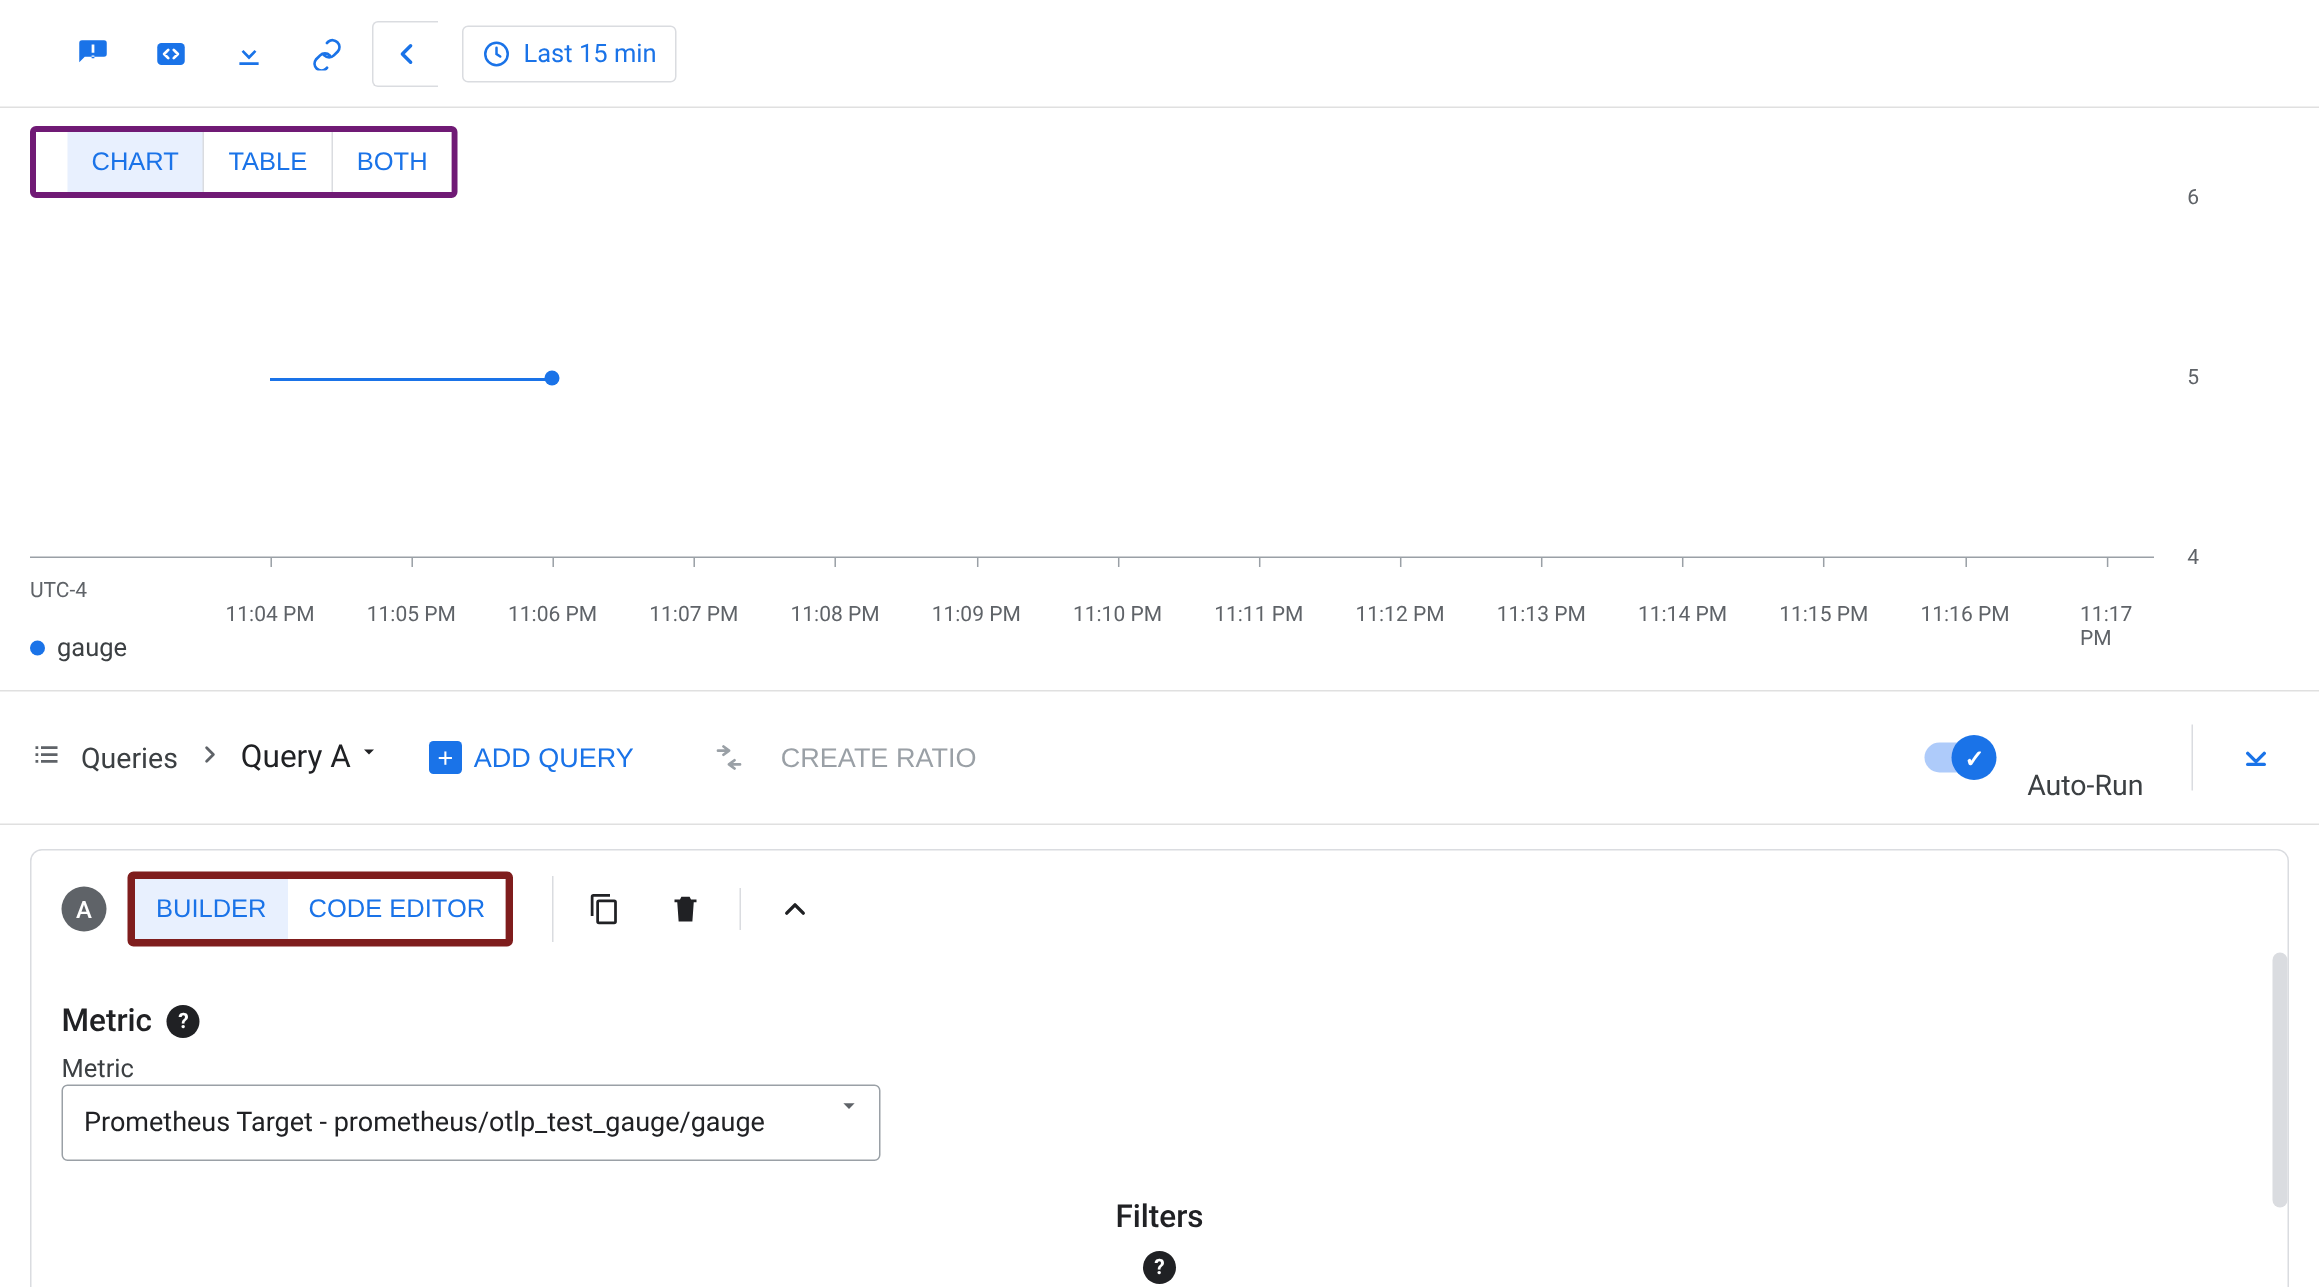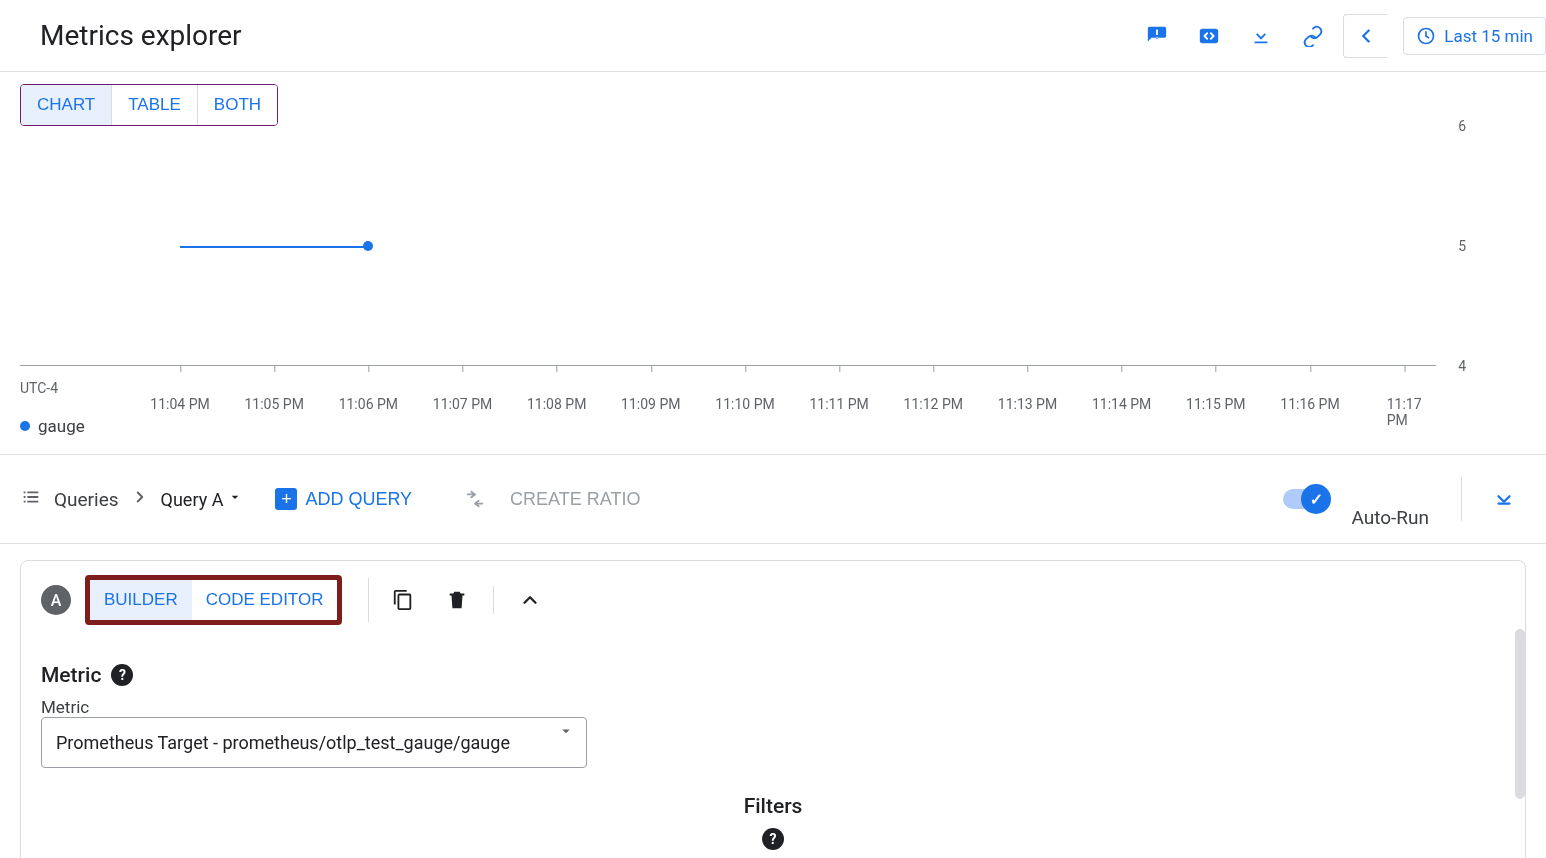--- a/index.html
+++ b/index.html
@@ -9,21 +9,21 @@
 .header { display: flex; align-items: center; justify-content: space-between; height: 72px; padding: 0 0 0 40px; border-bottom: 1px solid #e0e0e0; }
 .page-title { font-size: 28px; font-weight: 400; color: #202124; }
 .header-actions { display: flex; align-items: center; gap: 8px; padding-right: 0; }
 .icon-btn { display: inline-flex; align-items: center; justify-content: center; width: 44px; height: 44px; border: none; background: transparent; cursor: pointer; color: #1a73e8; border-radius: 4px; }
 .icon-btn svg { width: 22px; height: 22px; fill: #1a73e8; }
 .time-range { display: flex; align-items: flex-start; gap: 8px; padding: 8px 12px; border: 1px solid #dadce0; border-radius: 4px; color: #1a73e8; font-size: 17px; cursor: pointer; margin-left: 8px; }
 .time-range svg { width: 20px; height: 20px; fill: #1a73e8; }
 .chev-btn { border: 1px solid #dadce0; border-radius: 4px 0 0 4px; border-right: none; }
 
 
-.view-tabs { display: inline-flex; border: 1px solid #701a75; border-radius: 4px; margin: 12px 0 0 20px; overflow: hidden; }
+.view-tabs { display: inline-flex; border: 4px solid #701a75; border-radius: 4px; margin: 12px 0 0 20px; overflow: hidden; padding-left: 21px; }
 .view-tab { padding: 10px 16px; font-size: 17px; font-weight: 500; color: #1a73e8; background: #fff; border: none; cursor: pointer; border-right: 1px solid #dadce0; }
 .view-tab:last-child { border-right: none; }
 .view-tab.active { background: #e8f0fe; }
 
 
 .chart-zone { position: relative; height: 290px; margin: 0 20px; }
 .chart-inner { position: absolute; left: 0; right: 90px; top: 0; bottom: 50px; border-bottom: 1px solid #9aa0a6; }
 .chart-line { position: absolute; height: 2px; background: #1a73e8; }
 .chart-dot { position: absolute; width: 10px; height: 10px; background: #1a73e8; border-radius: 50%; transform: translate(-50%, -50%); }
 .x-ticks { position: absolute; left: 0; right: 90px; bottom: 20px; display: flex; }
@@ -34,21 +34,21 @@
 .y-tick { position: absolute; right: 60px; font-size: 14px; color: #5f6368; transform: translateY(-50%); }
 .legend { display: flex; align-items: center; gap: 8px; margin: 0 0 0 20px; font-size: 17px; color: #3c4043; }
 .legend-dot { width: 10px; height: 10px; background: #1a73e8; border-radius: 50%; }
 
 
 .query-bar { display: flex; align-items: center; padding: 14px 20px; border-top: 1px solid #e0e0e0; border-bottom: 1px solid #e0e0e0; margin-top: 18px; gap: 12px; }
 .query-bar .left { display: flex; align-items: center; gap: 12px; }
 .list-icon svg { width: 22px; height: 22px; fill: #5f6368; }
 .queries-label { font-size: 19px; color: #3c4043; }
 .chev-small svg { width: 18px; height: 18px; fill: #5f6368; }
-.query-name { font-size: 18px; color: #202124; display: inline-flex; gap: 4px; cursor: pointer; }
+.query-name { font-size: 21px; color: #202124; display: inline-flex; gap: 4px; cursor: pointer; }
 .add-query { display: inline-flex; align-items: center; gap: 8px; color: #1a73e8; font-size: 18px; font-weight: 500; border: none; background: transparent; cursor: pointer; margin-left: 20px; }
 .add-query .plus-box { width: 22px; height: 22px; background: #1a73e8; border-radius: 3px; display: inline-flex; align-items: center; justify-content: center; color: #fff; font-size: 18px; line-height: 1; }
 .create-ratio { display: inline-flex; align-items: center; gap: 24px; color: #9aa0a6; font-size: 18px; font-weight: 500; border: none; background: transparent; cursor: pointer; margin-left: 40px; }
 .create-ratio svg { width: 22px; height: 22px; fill: #9aa0a6; }
 .spacer { flex: 1; }
 .toggle { position: relative; width: 44px; height: 20px; background: #aecbfa; border-radius: 10px; cursor: pointer; }
 .toggle .knob { position: absolute; right: -4px; top: -5px; width: 30px; height: 30px; background: #1a73e8; border-radius: 50%; display: flex; align-items: center; justify-content: center; }
 .toggle .knob::after { content: "✓"; color: #fff; font-size: 16px; font-weight: 700; }
 .autorun-label { font-size: 19px; color: #3c4043; margin-left: 12px; margin-top: 37px; }
 .collapse-all { margin-left: 20px; padding-left: 20px; border-left: 1px solid #dadce0; }
@@ -77,21 +77,20 @@
 .add-filter { display: inline-flex; align-items: center; gap: 8px; padding: 10px 16px; border: 1px solid #dadce0; border-radius: 4px; color: #1a73e8; font-size: 18px; font-weight: 500; background: #fff; cursor: pointer; margin-top: 8px; }
 .add-filter .plus { font-size: 22px; line-height: 1; }
 </style>
 </head>
 <body>
 
 
 
 
 <div class="header">
-  <div class="page-title">Metrics explorer</div>
   <div class="header-actions">
     <button class="icon-btn">
         <svg viewBox="0 0 24 24">
           <path d="M20 2H4a2 2 0 0 0-2 2v14l4-4h14a2 2 0 0 0 2-2V4a2 2 0 0 0-2-2zm-7 9h-2V5h2v6zm0 4h-2v-2h2v2z"></path>
         </svg>
       </button>
     <button class="icon-btn">
         <svg viewBox="0 0 24 24">
           <rect x="2" y="4" width="20" height="16" rx="3" fill="#1a73e8"></rect>
           <path d="M10 9l-3 3 3 3M14 9l3 3-3 3" stroke="#fff" stroke-width="2" fill="none" stroke-linecap="round" stroke-linejoin="round"></path>

